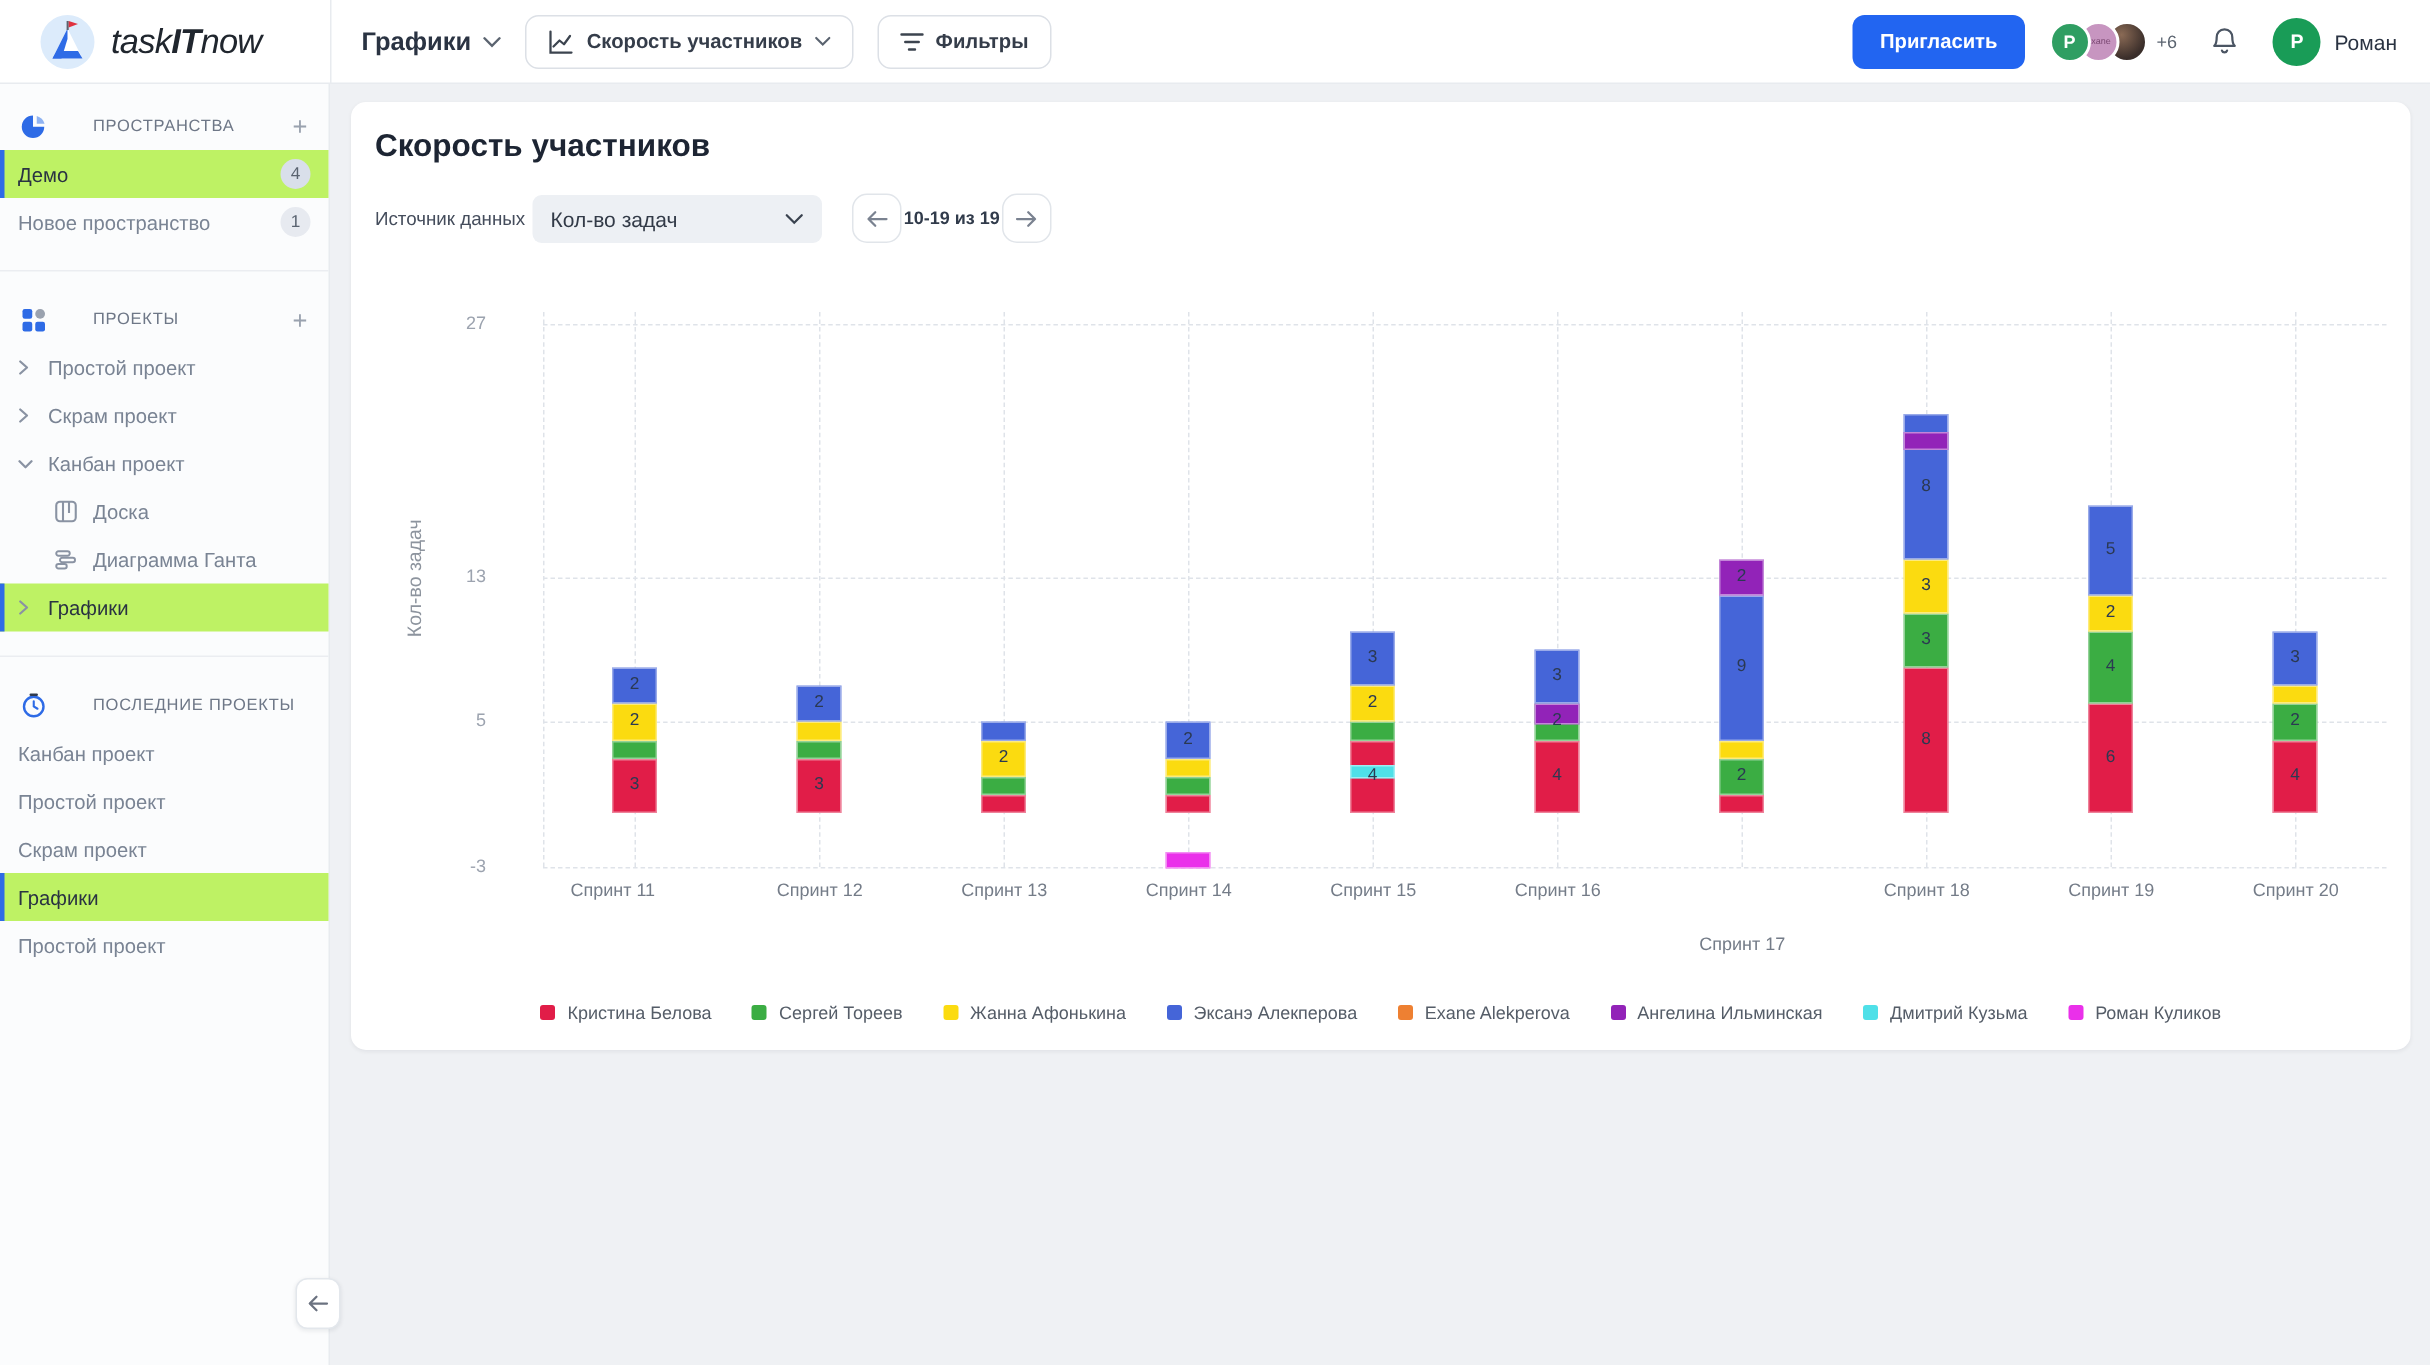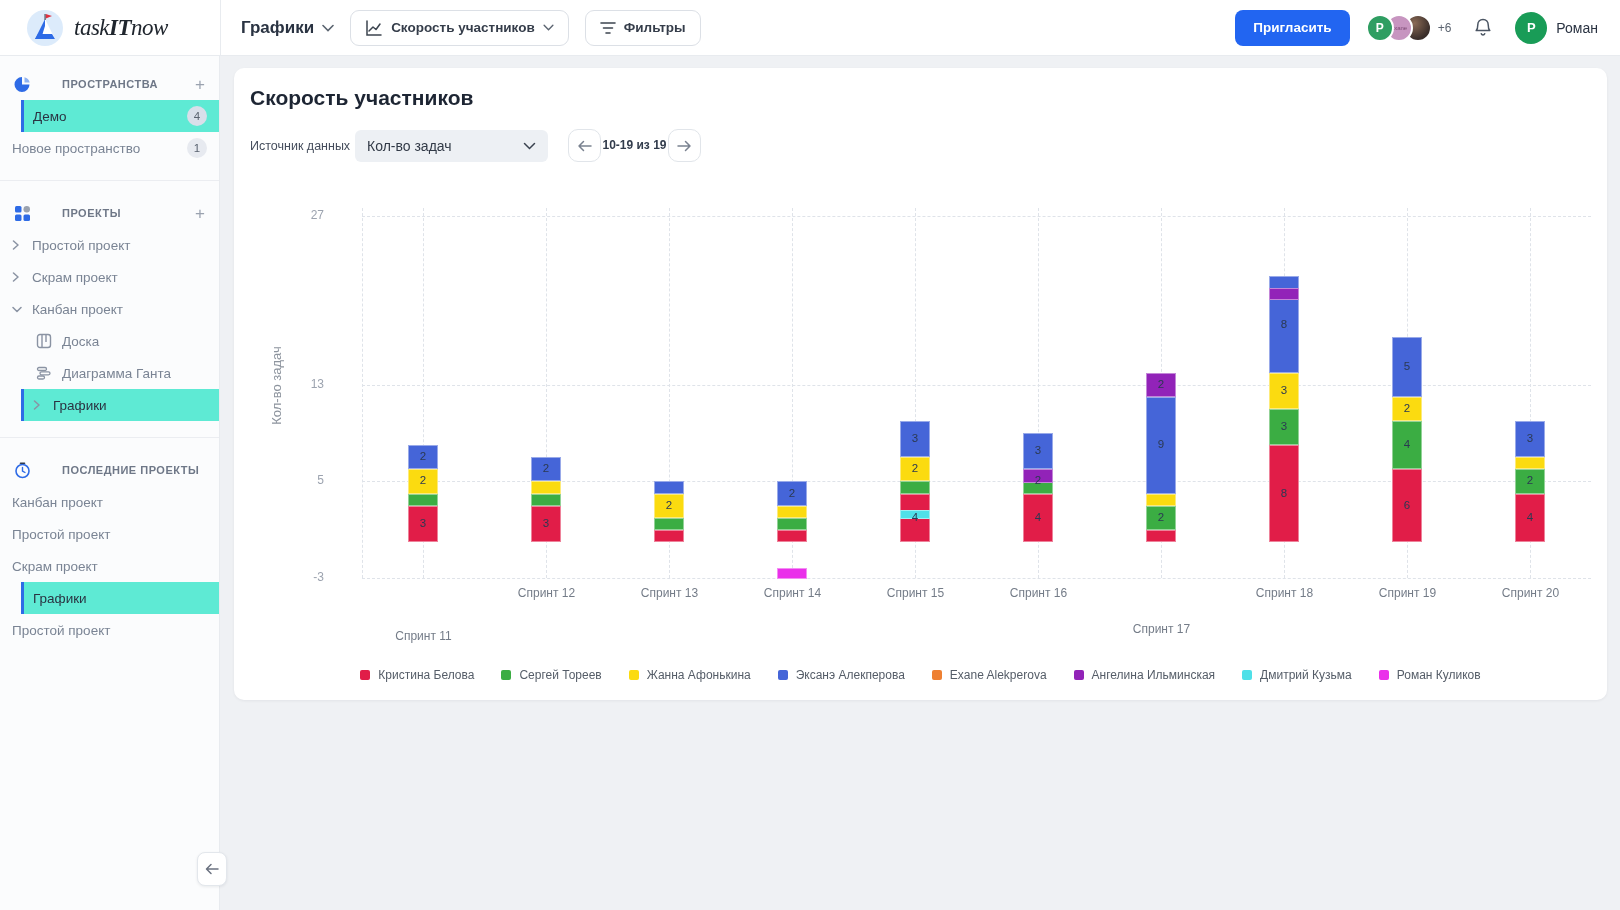--- a/index.html
+++ b/index.html
@@ -3,21 +3,21 @@
 <meta charset="utf-8">
 <style>
   * { margin:0; padding:0; box-sizing:border-box; }
   html,body { width:1620px; height:910px; overflow:hidden; }
   body { font-family:"Liberation Sans", sans-serif; background:#EFF1F4; color:#2A3342; }
   .app { position:relative; width:1620px; height:910px; }
 
   
   .topbar { position:absolute; left:0; top:0; width:1620px; height:56px; background:#fff;
             border-bottom:1px solid #E8EBEF; display:flex; align-items:center; z-index:5; }
-  .brand { display:flex; align-items:center; gap:10px; padding-left:26px; width:220px; flex:0 0 220px;font-family:Liberation Serif, serif; }
+  .brand { display:flex; align-items:center; gap:10px; padding-left:26px; width:220px; flex:0 0 220px; }
   .brand-word { font-size:23px; font-style:italic; color:#20262E; letter-spacing:-0.5px; white-space:nowrap; }
   .brand-word .bw-task { font-weight:400; }
   .brand-word .bw-it { font-weight:800; }
   .brand-word .bw-now { font-weight:400; }
   .topbar-divider { width:1px; height:56px; background:#E8EBEF; }
   .page-switch { display:flex; align-items:center; gap:8px; margin-left:20px; cursor:pointer; }
   .page-switch-label { font-size:17px; font-weight:700; color:#2A3342; }
   .tb-btn { display:flex; align-items:center; gap:8px; height:36px; border:1px solid #DCE0E6;
             border-radius:9px; background:#fff; padding:0 14px; margin-left:16px; font-size:13.5px;
             font-weight:600; color:#353D4A; cursor:pointer; }
@@ -36,27 +36,27 @@
   .user { display:flex; align-items:center; gap:9px; margin-left:22px; cursor:pointer; }
   .user-av { width:32px; height:32px; border-radius:50%; background:#199C57; color:#fff;
              display:flex; align-items:center; justify-content:center; font-size:13px; font-weight:700; }
   .user-name { font-size:14px; color:#2A3342; }
 
   
   .sidebar { position:absolute; left:0; top:56px; width:220px; height:854px; background:#FBFCFD;
              border-right:1px solid #E8EBEF; padding-top:12px; }
   .side-header { height:32px; display:flex; align-items:center; padding:0 14px 0 14px; }
   .side-header .sh-icon { width:18px; display:flex; margin-right:11px; }
-  .side-header .sh-title { font-size:11px; font-weight:700; letter-spacing:0.5px; color:#6E7787; flex:1;padding-left:19px; }
+  .side-header .sh-title { font-size:11px; font-weight:400; letter-spacing:0.5px; color:#6E7787; flex:1;padding-left:19px; }
   .plus { color:#9AA2AF; font-size:17px; font-weight:400; cursor:pointer; line-height:1; }
   .side-item { height:32px; display:flex; align-items:center; padding-left:12px; padding-right:12px;
                font-size:13.5px; color:#7A8494; cursor:pointer; position:relative; }
   .side-item .arrow { width:20px; display:flex; align-items:center; flex:0 0 20px; }
   .side-item .lbl { flex:1; white-space:nowrap; overflow:hidden; }
-  .side-item.active { background:#5eead4; color:#2A3342; font-weight:500;margin-left:21px; }
+  .side-item.active { background:#bef264; color:#2A3342; font-weight:500; }
   .side-item.active::before { content:""; position:absolute; left:0; top:0; bottom:0; width:3px; background:#2E6BE6; }
   .badge { min-width:20px; height:20px; border-radius:10px; background:#E7EAF0; color:#5A6370;
            font-size:11.5px; display:flex; align-items:center; justify-content:center; padding:0 6px; }
   .side-item.active .badge { background:#D9DFEA; }
   .side-sub { height:32px; display:flex; align-items:center; padding-left:36px; font-size:13.5px;
               color:#7A8494; cursor:pointer; gap:8px; }
   .side-sub .sub-icon { display:flex; width:18px; }
   .side-divider { height:1px; background:#EBEDF1; margin:16px 0; }
   .side-footer { position:absolute; left:0; top:759px; width:100%; border-top:1px solid #EBEDF1; padding-top:10px; }
   .foot-item { height:40px; display:flex; align-items:center; gap:10px; padding-left:14px;
@@ -329,21 +329,21 @@
         <div class="gridline-v" style="left: 1050px; top: 140px; height: 370px;"></div>
         <div class="gridline-v" style="left: 1173px; top: 140px; height: 370px;"></div>
         <div class="gridline-v" style="left: 1296px; top: 140px; height: 370px;"></div>
         <div class="seg" style="left: 174px; top: 437.6px; height: 36.2px; background: rgb(225, 29, 72);"></div>
         <div class="seg" style="left: 174px; top: 425.533px; height: 12.0667px; background: rgb(59, 173, 67);"></div>
         <div class="seg" style="left: 174px; top: 401.4px; height: 24.1333px; background: rgb(251, 219, 16);"></div>
         <div class="seg" style="left: 174px; top: 377.267px; height: 24.1333px; background: rgb(69, 101, 216);"></div>
         <div class="seg-label" style="left: 174px; top: 448.7px;">3</div>
         <div class="seg-label" style="left: 174px; top: 406.467px;">2</div>
         <div class="seg-label" style="left: 174px; top: 382.333px;">2</div>
-        <div class="xtick" style="left: 128px; top: 518px; margin-top: 43px;">Спринт 11</div>
+        <div class="xtick" style="left: 113px; top: 518px;">Спринт 11</div>
         <div class="seg" style="left: 297px; top: 437.6px; height: 36.2px; background: rgb(225, 29, 72);"></div>
         <div class="seg" style="left: 297px; top: 425.533px; height: 12.0667px; background: rgb(59, 173, 67);"></div>
         <div class="seg" style="left: 297px; top: 413.467px; height: 12.0667px; background: rgb(251, 219, 16);"></div>
         <div class="seg" style="left: 297px; top: 389.333px; height: 24.1333px; background: rgb(69, 101, 216);"></div>
         <div class="seg-label" style="left: 297px; top: 448.7px;">3</div>
         <div class="seg-label" style="left: 297px; top: 394.4px;">2</div>
         <div class="xtick" style="left: 251px; top: 518px;">Спринт 12</div>
         <div class="seg" style="left: 420px; top: 461.733px; height: 12.0667px; background: rgb(225, 29, 72);"></div>
         <div class="seg" style="left: 420px; top: 449.667px; height: 12.0667px; background: rgb(59, 173, 67);"></div>
         <div class="seg" style="left: 420px; top: 425.533px; height: 24.1333px; background: rgb(251, 219, 16);"></div>

